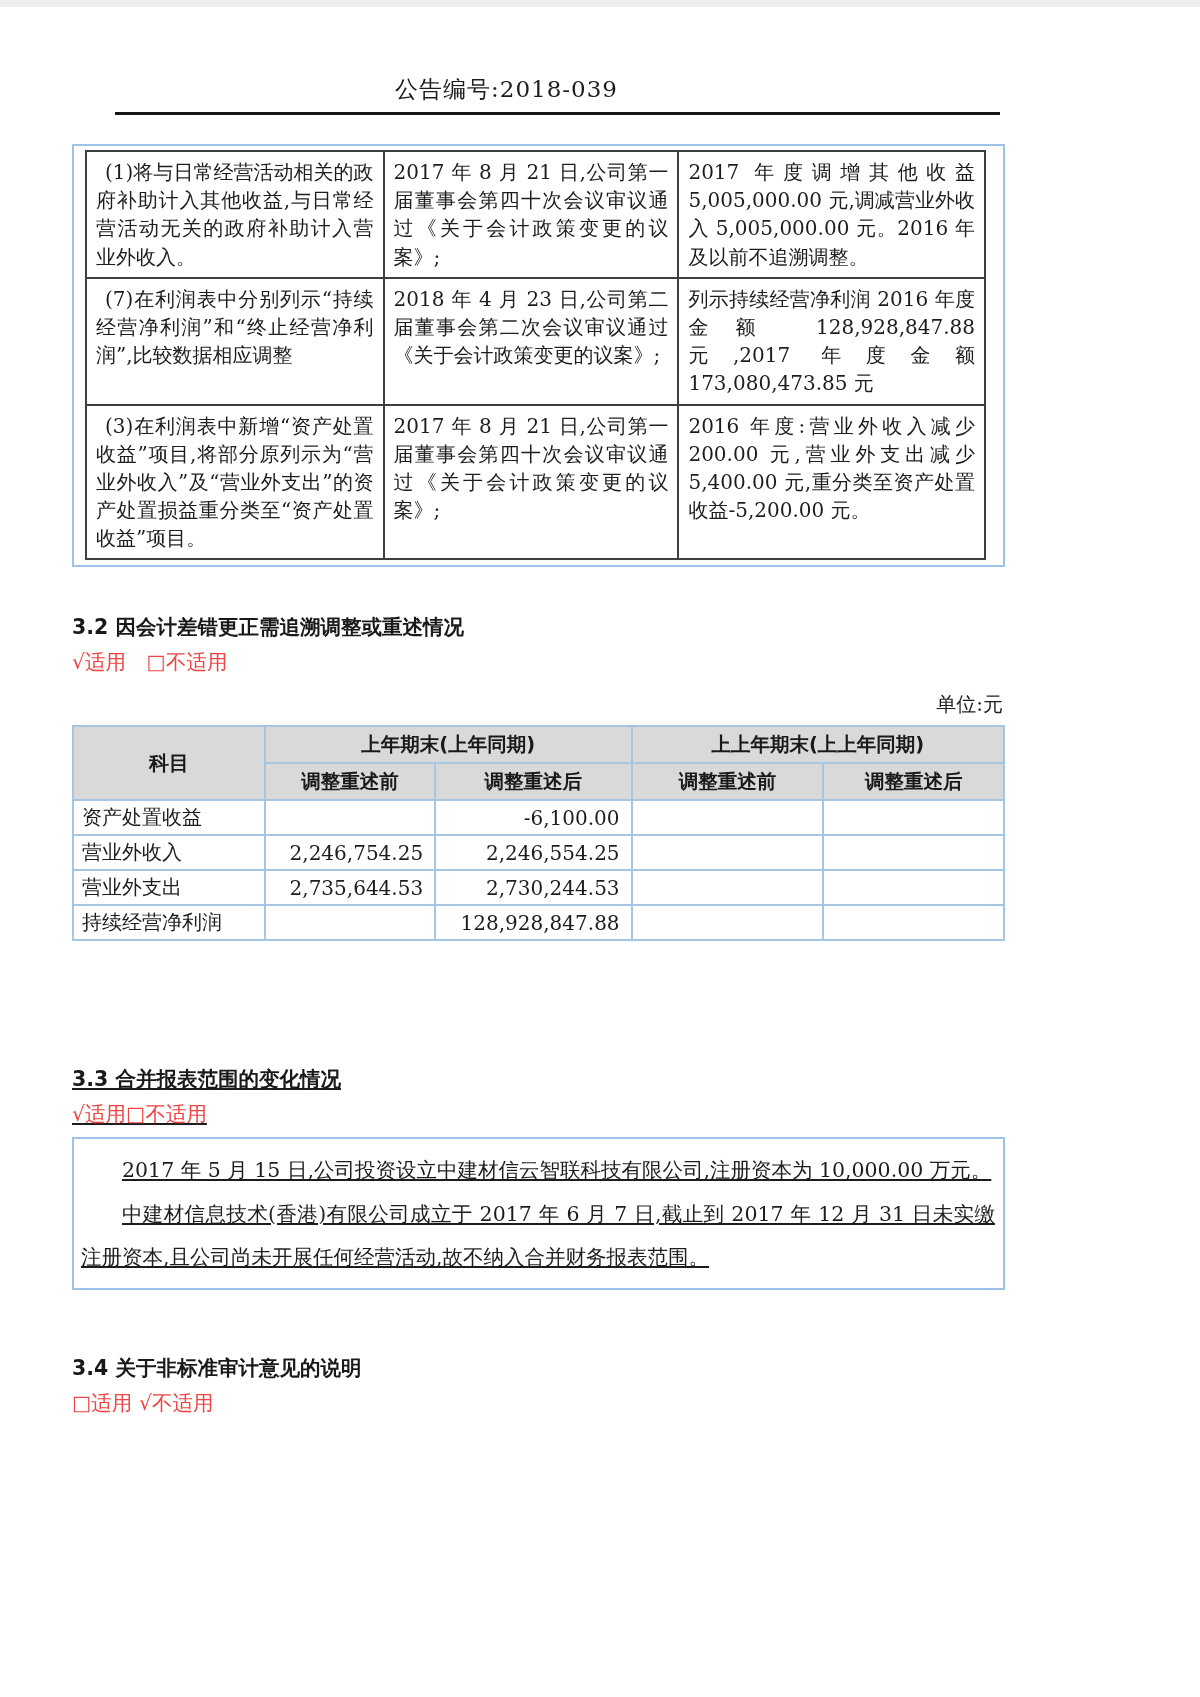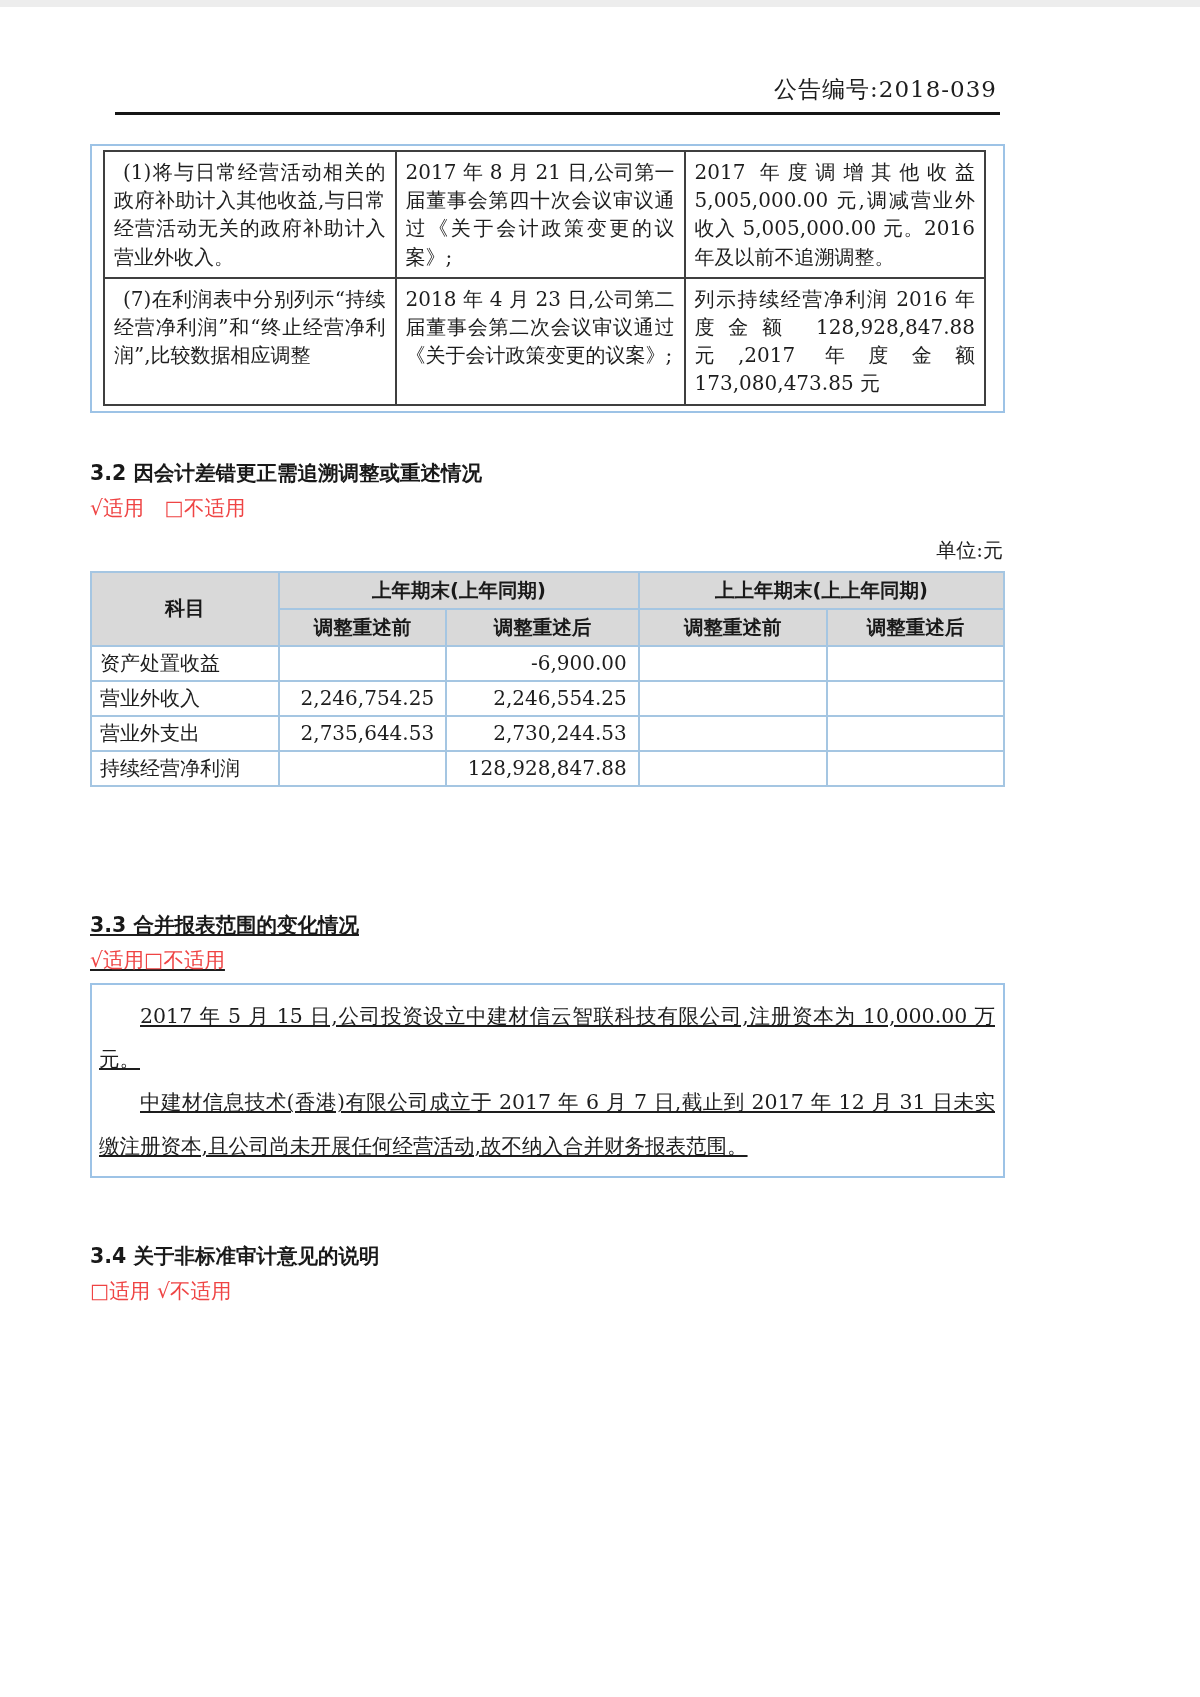--- a/index.html
+++ b/index.html
@@ -5,25 +5,25 @@
   * { margin:0; padding:0; box-sizing:border-box; }
   html,body { background:#ffffff; }
   .page {
     width:1200px; height:1697px; position:relative; background:#ffffff;
     font-family:"DejaVu Serif","Liberation Serif",serif;
     color:#1d1d1d; overflow:hidden;
   }
   .top-strip { position:absolute; top:0; left:0; right:0; height:7px; background:#ededed; }
 
   
-  .doc-header { padding:74px 203px 0 16px; text-align:right; }
+  .doc-header { padding:74px 203px 0 16px; text-align:center; }
   .doc-number { font-size:23px; letter-spacing:1px; font-weight:500; }
   .header-rule { margin:7px 200px 0 115px; border:none; border-top:3px solid #161616; }
 
-  .content { padding:0 195px 0 90px; }
+  .content { padding:0 195px 0 72px; }
 
   
   .policy-frame { margin-top:29px; border:2px solid #9dc3e6; padding:4px 17px 5px 11px; }
   .policy-table { width:100%; border-collapse:collapse; table-layout:fixed; }
   .policy-table col.c1 { width:33.1%; }
   .policy-table col.c2 { width:32.8%; }
   .policy-table col.c3 { width:34.1%; }
   .policy-table td {
     border:2px solid #3f3f3f; vertical-align:top;
     padding:6px 9px 6px 9px; font-size:20px; line-height:1.41;
@@ -92,20 +92,25 @@
           <tr class="r1">
             <td class="change-cell">(1)将与日常经营活动相关的政府补助计入其他收益,与日常经营活动无关的政府补助计入营业外收入。</td>
             <td>2017 年 8 月 21 日,公司第一届董事会第四十次会议审议通过《关于会计政策变更的议案》;</td>
             <td>2017 年度调增其他收益 5,005,000.00 元,调减营业外收入 5,005,000.00 元。2016 年及以前不追溯调整。</td>
           </tr>
           <tr class="r2">
             <td class="change-cell">(7)在利润表中分别列示“持续经营净利润”和“终止经营净利润”,比较数据相应调整</td>
             <td>2018 年 4 月 23 日,公司第二届董事会第二次会议审议通过《关于会计政策变更的议案》;</td>
             <td>列示持续经营净利润 2016 年度金额 128,928,847.88 元,2017 年度金额 173,080,473.85 元</td>
           </tr>
+          <tr class="r3">
+            <td class="change-cell">(3)在利润表中新增“资产处置收益”项目,将部分原列示为“营业外收入”及“营业外支出”的资产处置损益重分类至“资产处置收益”项目。</td>
+            <td>2017 年 8 月 21 日,公司第一届董事会第四十次会议审议通过《关于会计政策变更的议案》;</td>
+            <td>2016 年度:营业外收入减少 200.00 元,营业外支出减少 5,400.00 元,重分类至资产处置收益-5,200.00 元。</td>
+          </tr>
         </tbody>
       </table>
     </div>
 
     <div class="sec-32">
       <div class="sec-title">3.2 因会计差错更正需追溯调整或重述情况</div>
       <div class="applicability">√适用　□不适用</div>
       <div class="unit-line">单位:元</div>
 
       <table class="restate-table">
@@ -126,21 +131,21 @@
             <th>调整重述前</th>
             <th>调整重述后</th>
             <th>调整重述前</th>
             <th>调整重述后</th>
           </tr>
         </thead>
         <tbody>
           <tr>
             <td class="subject">资产处置收益</td>
             <td class="num"></td>
-            <td class="num">-6,900.00</td>
+            <td class="num">-6,100.00</td>
             <td class="num"></td>
             <td class="num"></td>
           </tr>
           <tr>
             <td class="subject">营业外收入</td>
             <td class="num">2,246,754.25</td>
             <td class="num">2,246,554.25</td>
             <td class="num"></td>
             <td class="num"></td>
           </tr>

